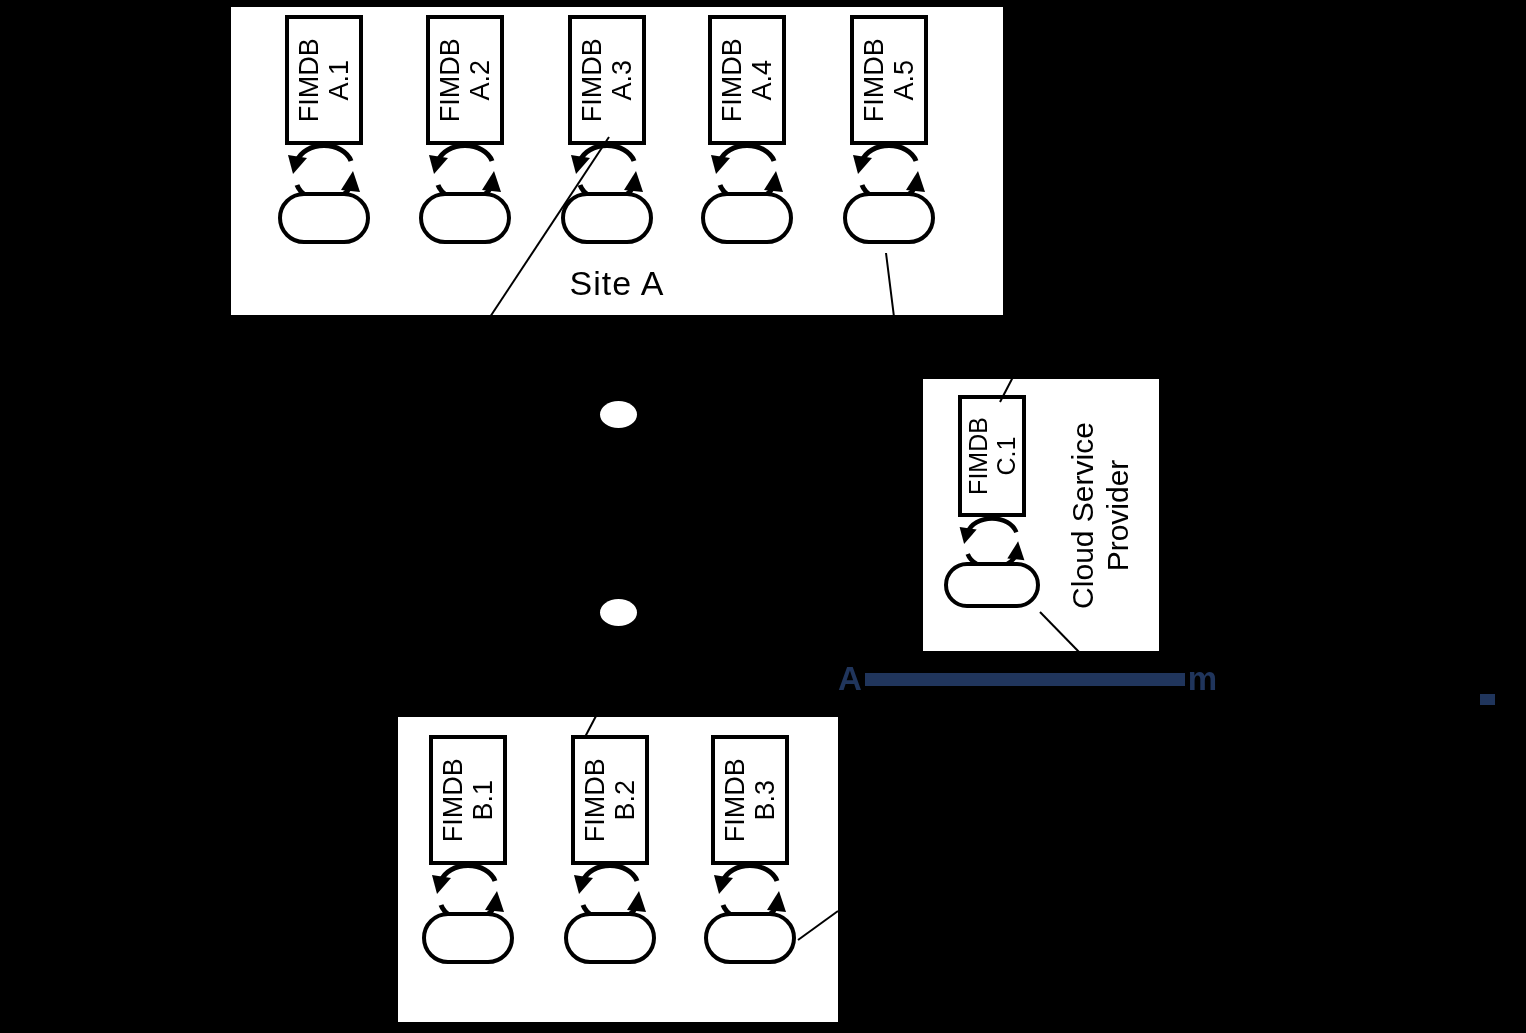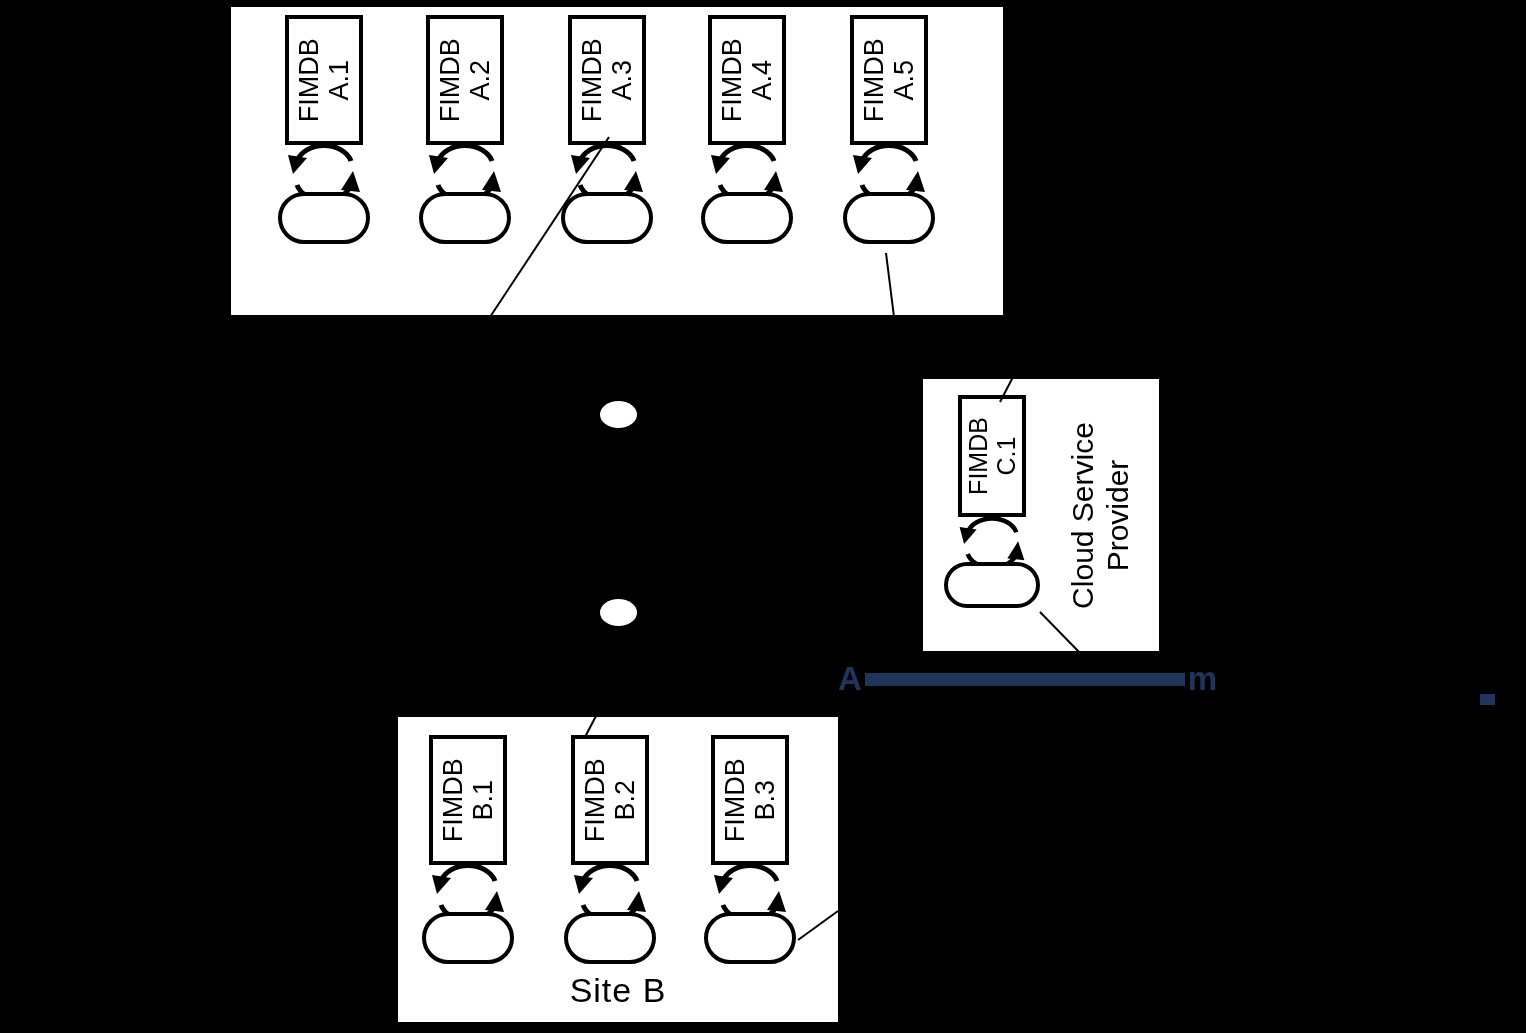--- a/index.html
+++ b/index.html
@@ -203,20 +203,21 @@
       </div>
       <svg class="loop" width="80" height="64" viewBox="0 0 80 58">
         <path d="M 67 16 A 28 21 0 0 0 13 16"></path>
         <path d="M 13 40 A 28 21 0 0 0 67 40"></path>
         <polygon points="4,10 23,13 9,29"></polygon>
         <polygon points="57,45 76,47 69,26"></polygon>
       </svg>
       <div class="pill"></div>
     </div>
 
+    <div class="site-label">Site A</div>
   </div>
 
   <div class="site site-b">
 
     <div class="node" style="left:18px; top:18px;">
       <div class="node-box">
         <div class="vlabel">
           <span>FIMDB</span><br>
           <span>B.1</span>
         </div>
@@ -255,21 +256,20 @@
       </div>
       <svg class="loop" width="80" height="64" viewBox="0 0 80 58">
         <path d="M 67 16 A 28 21 0 0 0 13 16"></path>
         <path d="M 13 40 A 28 21 0 0 0 67 40"></path>
         <polygon points="4,10 23,13 9,29"></polygon>
         <polygon points="57,45 76,47 69,26"></polygon>
       </svg>
       <div class="pill"></div>
     </div>
 
-    <div class="site-label">Site B</div>
   </div>
 
   <div class="site cloud">
 
     <div class="node node-sm" style="left:17px; top:16px;">
       <div class="node-box">
         <div class="vlabel">
           <span>FIMDB</span><br>
           <span>C.1</span>
         </div>

